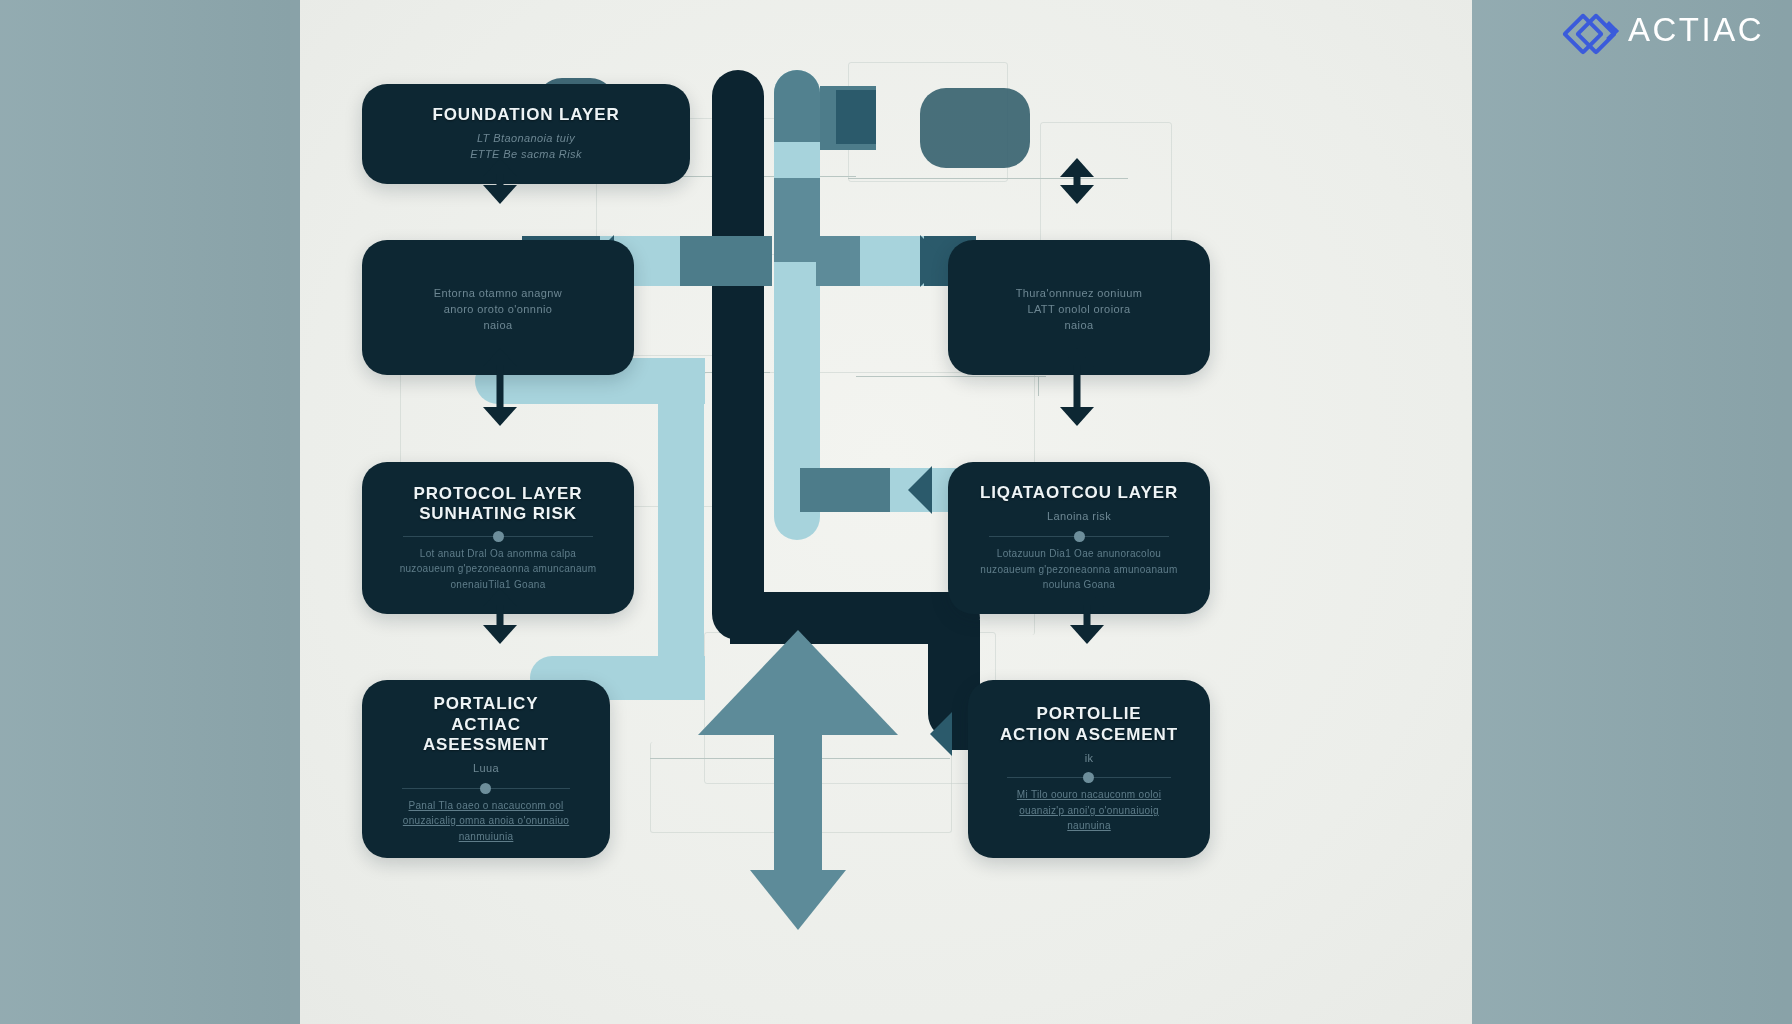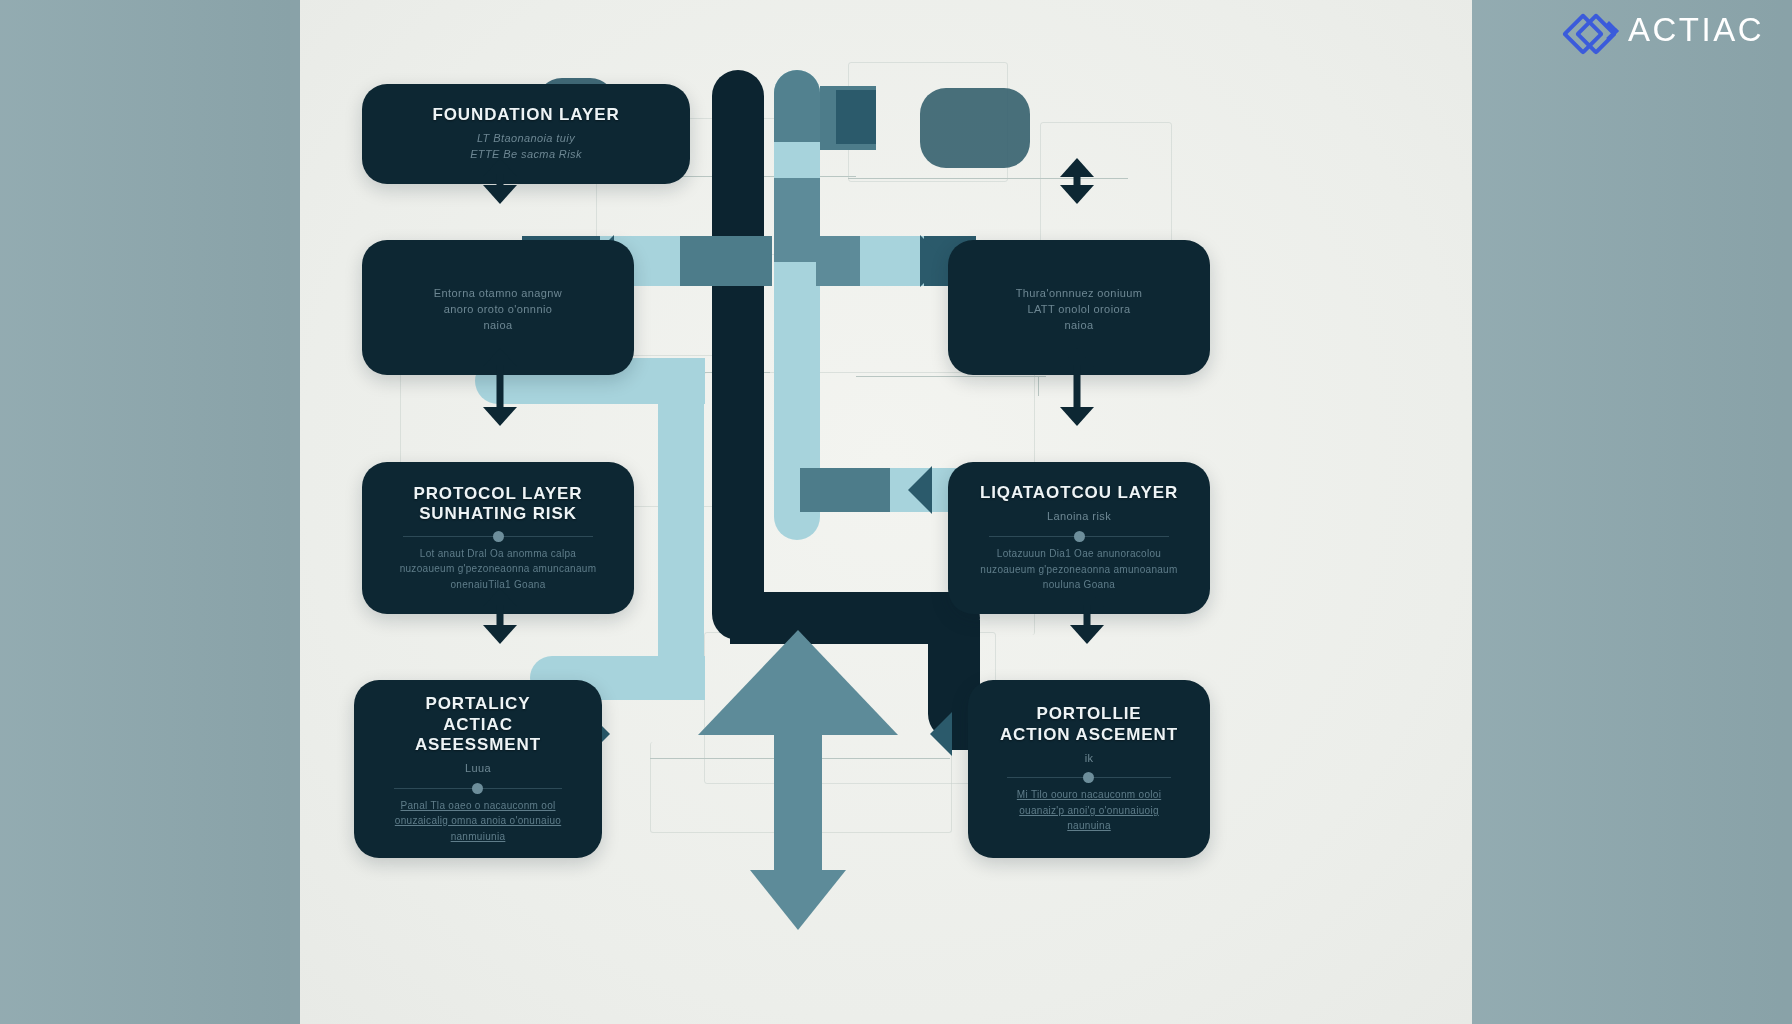--- a/index.html
+++ b/index.html
@@ -208,21 +208,21 @@
       <div class="title">LIQATAOTCOU LAYER</div>
       <div class="subtitle">Lanoina risk</div>
       <div class="divider">
         <span class="dot"></span>
       </div>
       <div class="body" style="white-space:pre-line;">Lotazuuun Dia1 Oae anunoracolou
 nuzoaueum g'pezoneaonna amunoanaum
 nouluna Goana</div>
     </div>
 
-    <div class="node" style="left:54px;top:648px;width:248px;height:178px;">
+    <div class="node" style="left:62px;top:648px;width:248px;height:178px;">
       <div class="title" style="white-space:pre-line;">PORTALICY
 ACTIAC ASEESSMENT</div>
       <div class="subtitle">Luua</div>
       <div class="divider">
         <span class="dot"></span>
       </div>
       <div class="body" style="white-space:pre-line;text-decoration:underline;">Panal Tla oaeo o nacauconm ool
 onuzaicalig omna anoia o'onunaiuo
 nanmuiunia</div>
     </div>

